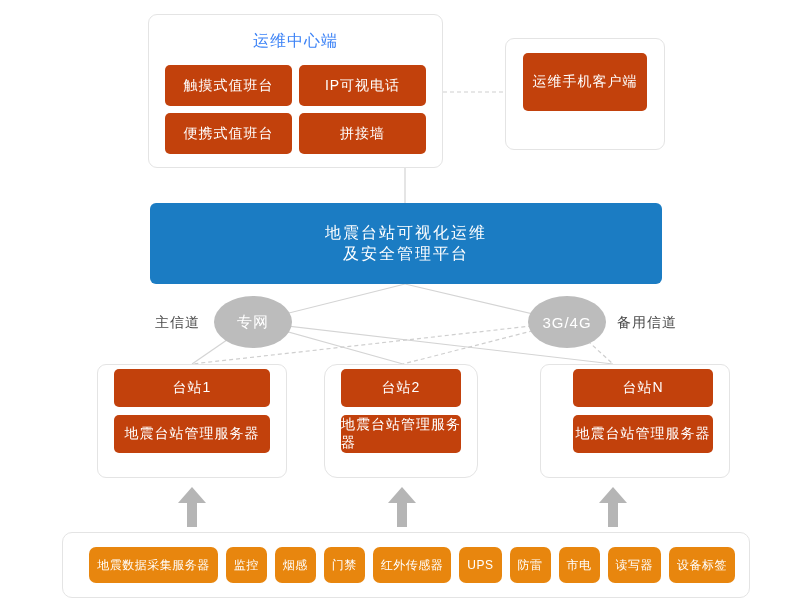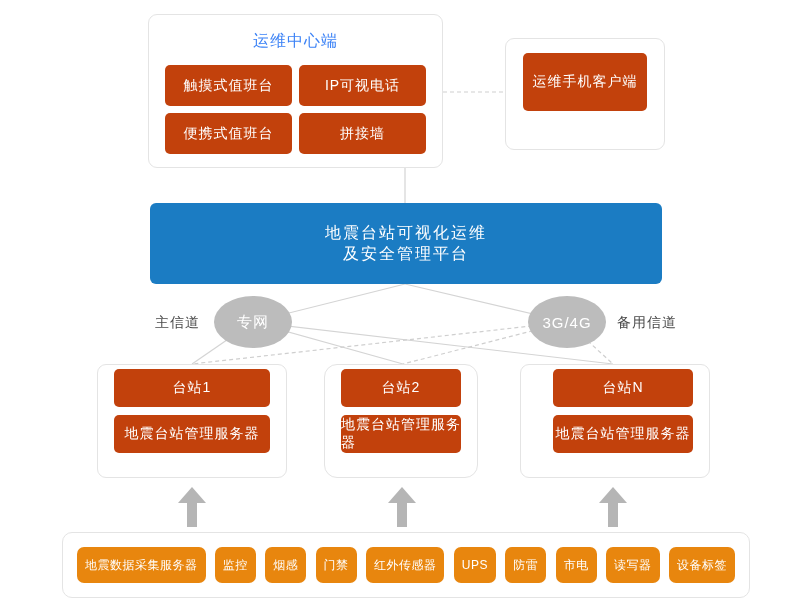--- a/index.html
+++ b/index.html
@@ -79,31 +79,31 @@
   }
   .channel-label.primary{left:155px;top:314px;}
   .channel-label.backup{left:617px;top:314px;}
 
   .station{position:absolute;top:364px;width:190px;height:114px;}
   .station .gray-btn{height:38px;margin:0 16px;}
   .station .gray-btn.first{margin-top:4px;}
   .station .gray-btn.second{margin-top:8px;font-size:14px;}
   .station1{left:97px;}
   .station2{left:324px;width:154px;border-radius:13px;}
-  .stationN{left:520px;padding-left:16px;}
+  .stationN{left:540px;padding-left:16px;}
 
   .up-arrow{position:absolute;top:487px;width:28px;height:40px;}
   .arrow1{left:178px;}
   .arrow2{left:388px;}
   .arrow3{left:599px;}
 
   .devices-panel{
     left:62px;top:532px;width:688px;height:66px;
     border-radius:10px;
-    display:flex;align-items:center;justify-content:space-between;
+    display:flex;align-items:center;justify-content:flex-end;
     gap:8px;
     padding:0 14px;
   }
   .device-chip{
     background:#e8860e;
     color:#ffffff;
     border-radius:7px;
     font-size:12px;
     height:36px;
     display:flex;align-items:center;justify-content:center;

